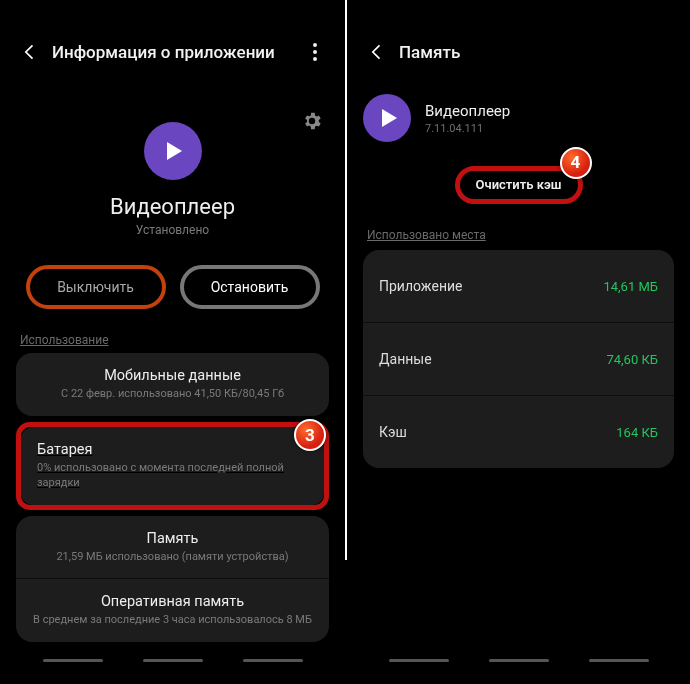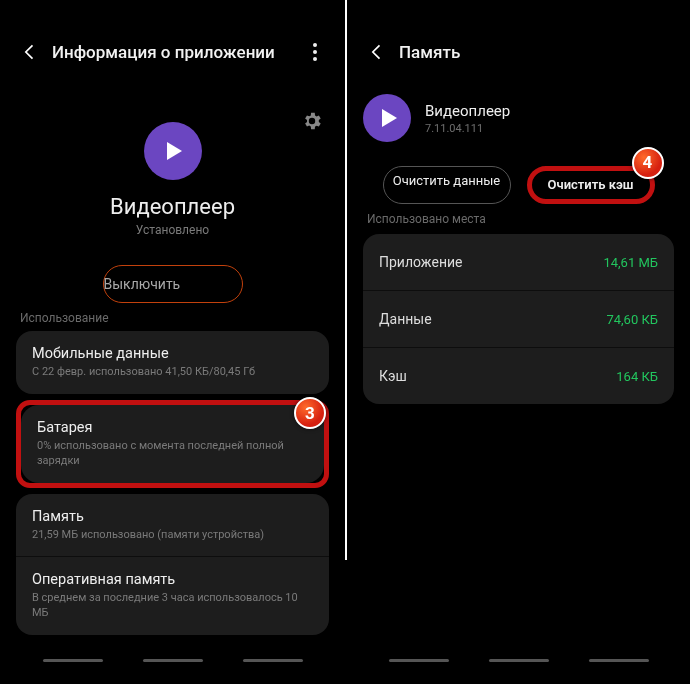--- a/index.html
+++ b/index.html
@@ -47,27 +47,27 @@
   .play-triangle {
     width:0; height:0; border-style:solid;
     border-width:9px 0 9px 15px;
     border-color:transparent transparent transparent #fff;
     margin-left:4px;
   }
   .app-name { color:#eee; font-size:22px; margin-top:14px; }
   .app-sub  { color:#7a7a7a; font-size:12px; margin-top:4px;}
   .btn-row { display:flex; gap:14px; justify-content:center; margin-top:28px;}
   .pill {
-    border:1px solid #c2410c; border-radius:24px;
-    padding:10px 0; text-align:left; color:#a8a8a8;
+    border:4px solid #c2410c; border-radius:24px;
+    padding:10px 0; text-align:center; color:#a8a8a8;
     font-size:14px; flex:1; max-width:140px;
   }
   .pill.active { color:#fff; border-color:#777; }
-  .section-label { color:#6a6a6a; font-size:12px; margin:8px 0 6px 4px;}
-  .card-group { background:#1d1d1d; border-radius:16px; overflow:hidden;}
+  .section-label { color:#6a6a6a; font-size:12px; margin:24px 0 6px 4px;text-decoration:underline;}
+  .card-group { background:#1d1d1d; border-radius:16px; overflow:hidden;text-align:center;}
   .card-item { padding:14px 16px; border-bottom:1px solid #0d0d0d;}
   .card-item:last-child { border-bottom:none;}
   .card-title { color:#eee; font-size:14.5px;}
   .card-sub { color:#7a7a7a; font-size:11px; margin-top:3px; line-height:1.35;}
   .item-highlight {
     border:5px solid #c11010; border-radius:14px;
     margin:6px 0; position:relative;
   }
   .badge {
     position:absolute; width:32px; height:32px; border-radius:50%;
@@ -79,21 +79,21 @@
   }
   .badge.b3 { right:-2px; top:-8px; }
   .badge.b4 { right:-14px; top:-24px; }
   
   .app-row { display:flex; align-items:center; gap:14px; margin-top:20px;}
   .app-row .txt .nm { color:#eee; font-size:15px;}
   .app-row .txt .ver { color:#6e6e6e; font-size:11px; margin-top:2px;}
   .storage-list { background:#1d1d1d; border-radius:16px; overflow:hidden; margin-top:8px;}
   .storage-item {
     display:flex; justify-content:space-between; align-items:center;
-    padding:20px 16px; border-bottom:1px solid #0d0d0d;
+    padding:28px 16px; border-bottom:1px solid #0d0d0d;
     color:#ddd; font-size:14px;
   }
   .storage-item:last-child { border-bottom:none;}
   .storage-item .val { color:#22c55e; font-size:13px;}
   .btn-row2 { display:flex; gap:16px; justify-content:center; margin:24px 0 0 0; position:relative;}
   .pill2 {
     border:1px solid #555; border-radius:24px;
     padding:6px 0; text-align:center; color:#eee;
     font-size:13px; width:128px; line-height:1.25;
   }
@@ -140,47 +140,48 @@
     <div class="app-hero">
       <div class="app-icon">
           <div class="play-triangle"></div>
         </div>
       <div class="app-name">Видеоплеер</div>
       <div class="app-sub">Установлено</div>
     </div>
 
     <div class="btn-row">
       <div class="pill">Выключить</div>
+      <div class="pill active">Остановить</div>
     </div>
 
     <div class="section-label">Использование</div>
 
     <div class="card-group">
       <div class="card-item">
         <div class="card-title">Мобильные данные</div>
         <div class="card-sub">С 22 февр. использовано 41,50 КБ/80,45 Гб</div>
       </div>
     </div>
 
     <div class="item-highlight">
       <div class="badge b3">3</div>
-      <div class="card-item" style="background:#1d1d1d;border-radius:18px;">
+      <div class="card-item" style="background:#1d1d1d;border-radius:12px;text-decoration:underline;">
         <div class="card-title">Батарея</div>
         <div class="card-sub">0% использовано с момента последней полной зарядки</div>
       </div>
     </div>
 
     <div class="card-group">
       <div class="card-item">
         <div class="card-title">Память</div>
         <div class="card-sub">21,59 МБ использовано (памяти устройства)</div>
       </div>
       <div class="card-item">
         <div class="card-title">Оперативная память</div>
-        <div class="card-sub">В среднем за последние 3 часа использовалось 10 МБ</div>
+        <div class="card-sub">В среднем за последние 3 часа использовалось 8 МБ</div>
       </div>
     </div>
 
     <div class="navbar">
       <div class="navline"></div>
       <div class="navline"></div>
       <div class="navline"></div>
     </div>
   </div>
 </div>
@@ -200,21 +201,20 @@
       <div class="app-icon small">
           <div class="play-triangle"></div>
         </div>
       <div class="txt">
         <div class="nm">Видеоплеер</div>
         <div class="ver">7.11.04.111</div>
       </div>
     </div>
 
     <div class="btn-row2">
-      <div class="pill2">Очистить данные</div>
       <div class="pill2 highlight">
         <div class="badge b4">4</div>
         <span>Очистить кэш</span>
       </div>
     </div>
 
     <div class="section-label">Использовано места</div>
 
     <div class="storage-list">
       <div class="storage-item">

